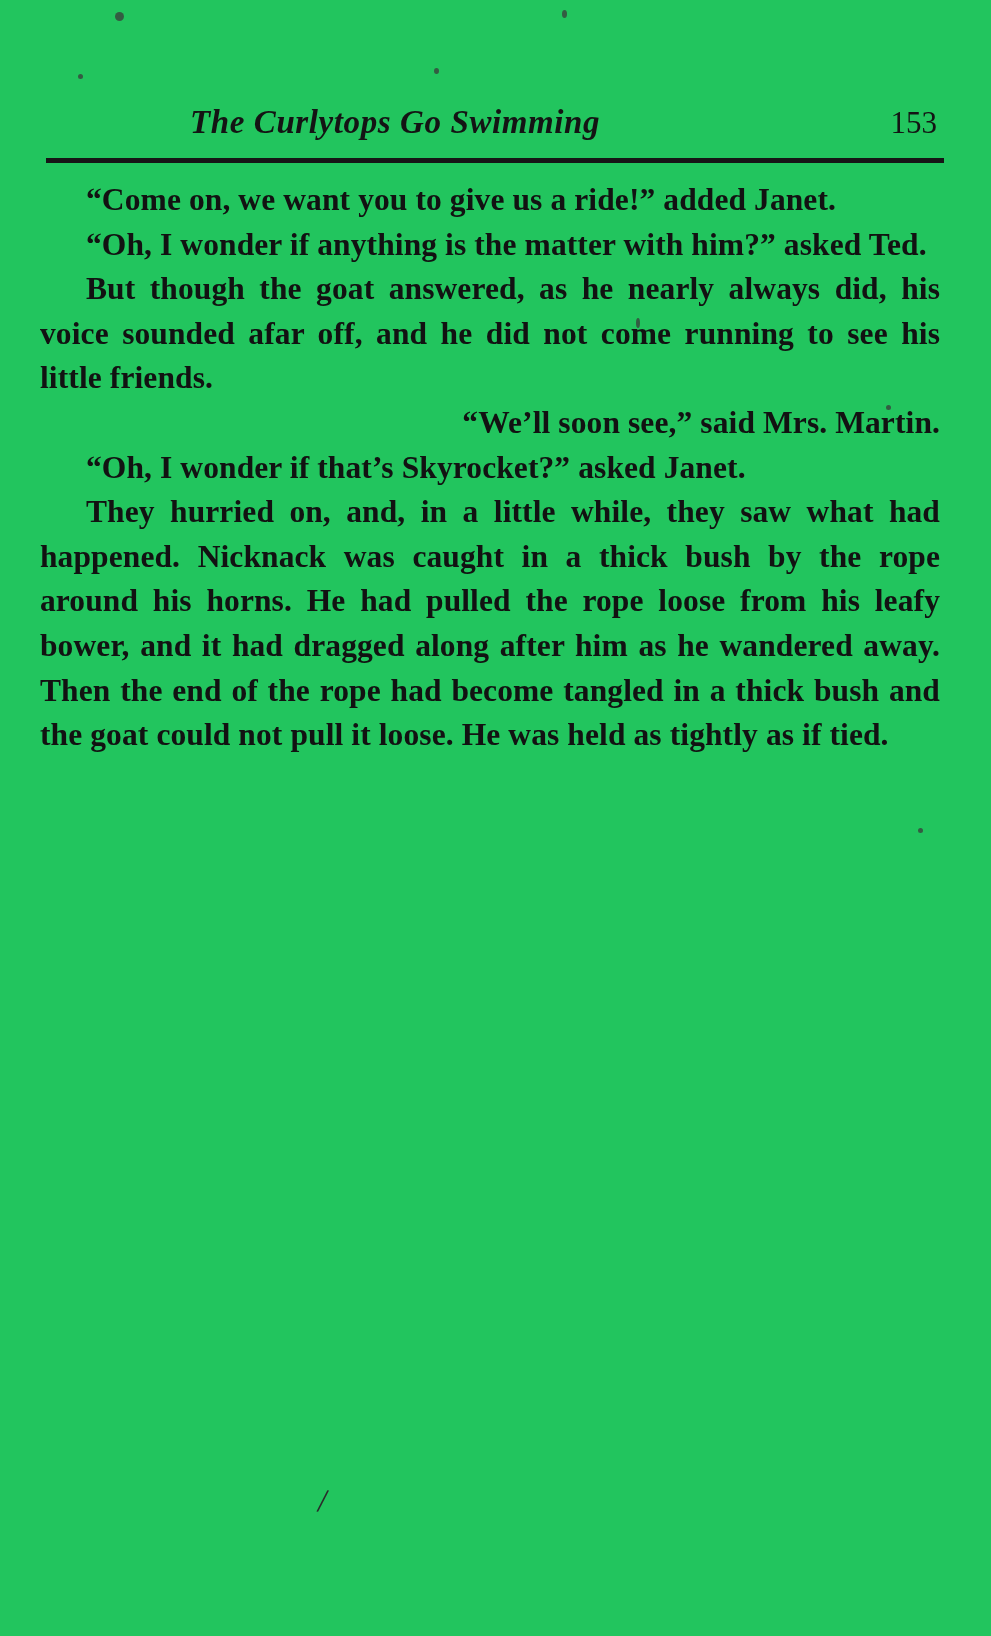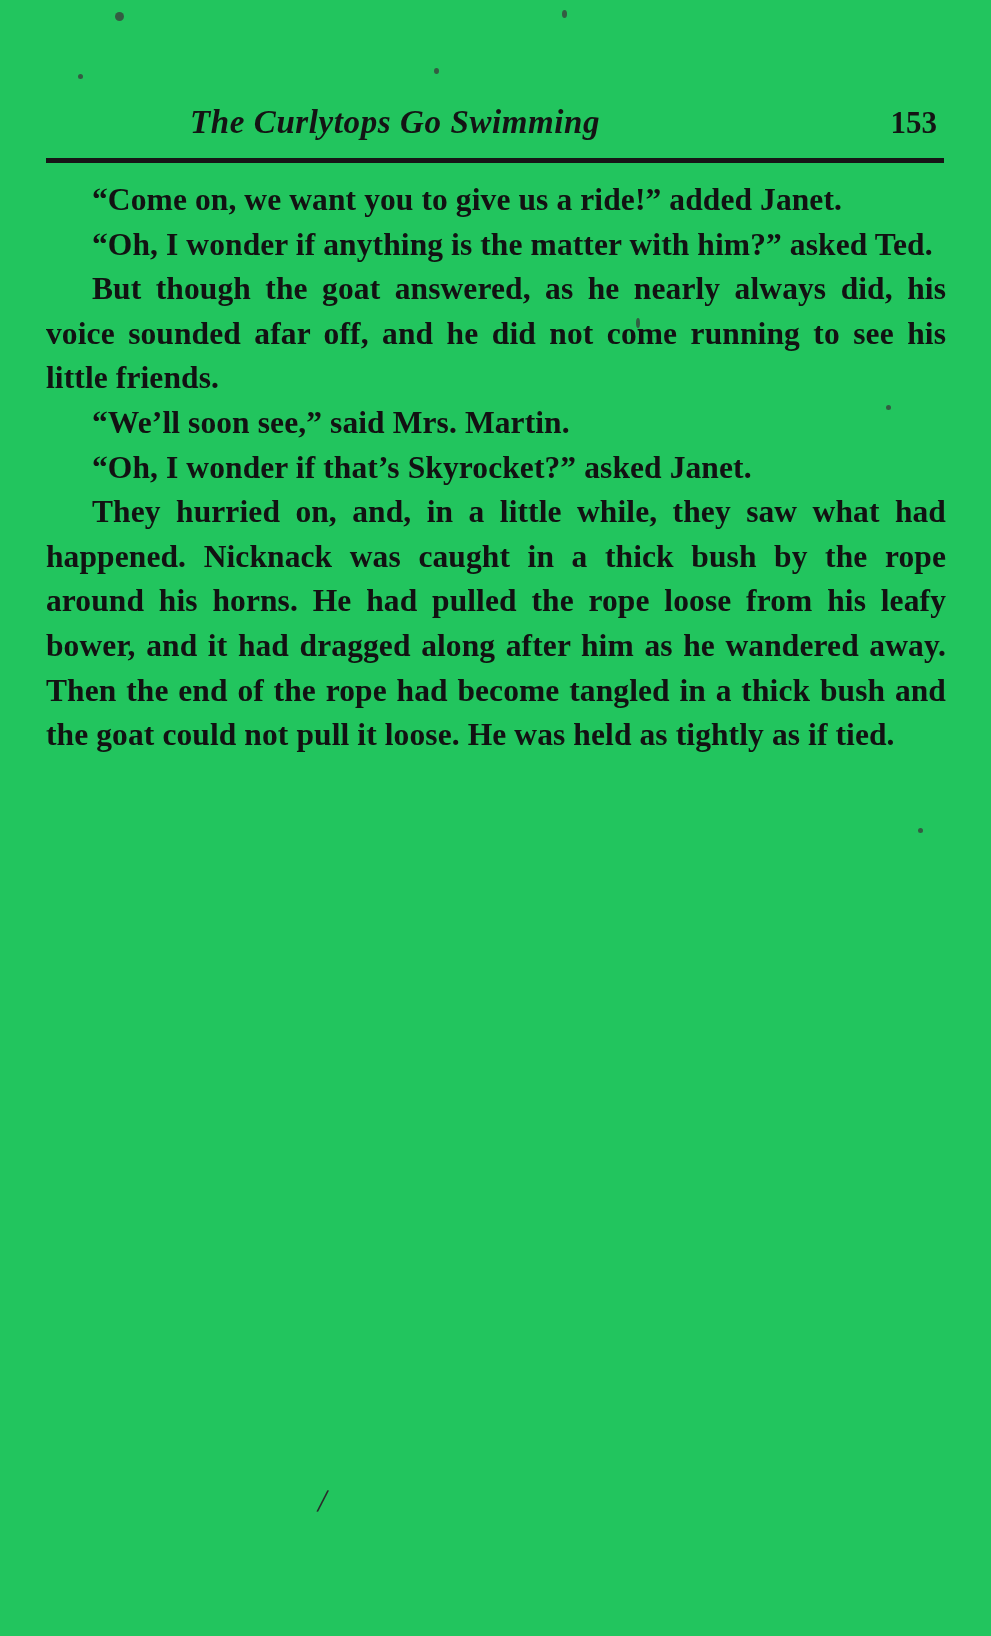--- a/index.html
+++ b/index.html
@@ -43,52 +43,52 @@
     font-style: italic;
     font-weight: bold;
     font-size: 33px;
     letter-spacing: 0.6px;
     margin-left: 145px;
     color: #141414;
     white-space: nowrap;
   }
   .header-page {
     font-family: "Liberation Serif", serif;
-    font-weight: bold;
+    font-weight: normal;
     font-size: 31px;
     color: #141414;
     margin-right: 8px;
   }
   .rule {
     position: absolute;
     top: 158px;
     left: 46px;
     width: 898px;
     height: 5px;
     background: #161616;
   }
   .body-text {
     position: absolute;
     top: 178px;
-    left: 46px;
+    left: 40px;
     width: 900px;
     font-size: 31.5px;
     line-height: 44.6px;
     color: #121212;
     font-weight: 600;
     letter-spacing: 0.1px;
   }
   .para {
     margin: 0;
     text-align: justify;
     text-justify: inter-word;
     text-indent: 46px;
   }
   .para.last-short {
-    text-align: left;
+    text-align: right;
   }
   .slash {
     position: absolute;
     top: 1482px;
     left: 318px;
     font-size: 34px;
     color: #2a2a2a;
     transform: rotate(8deg);
   }
 </style>

